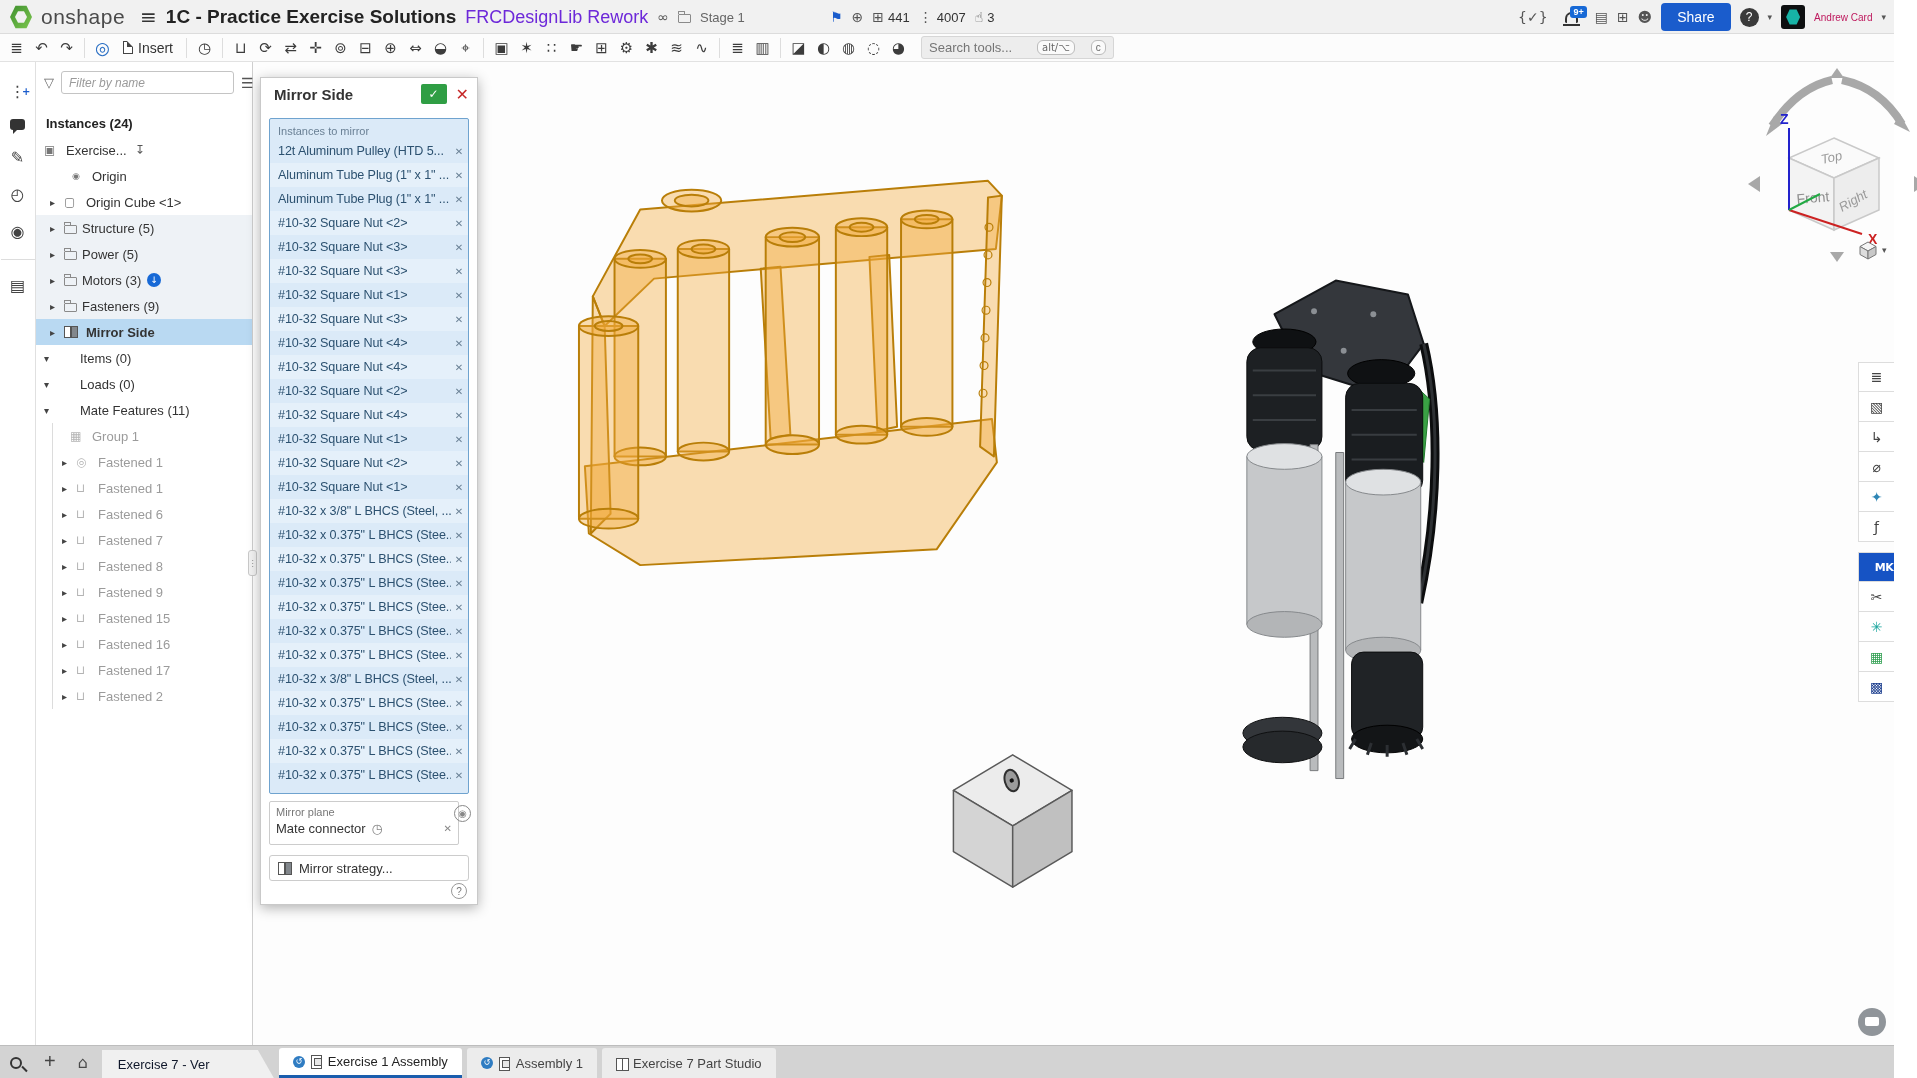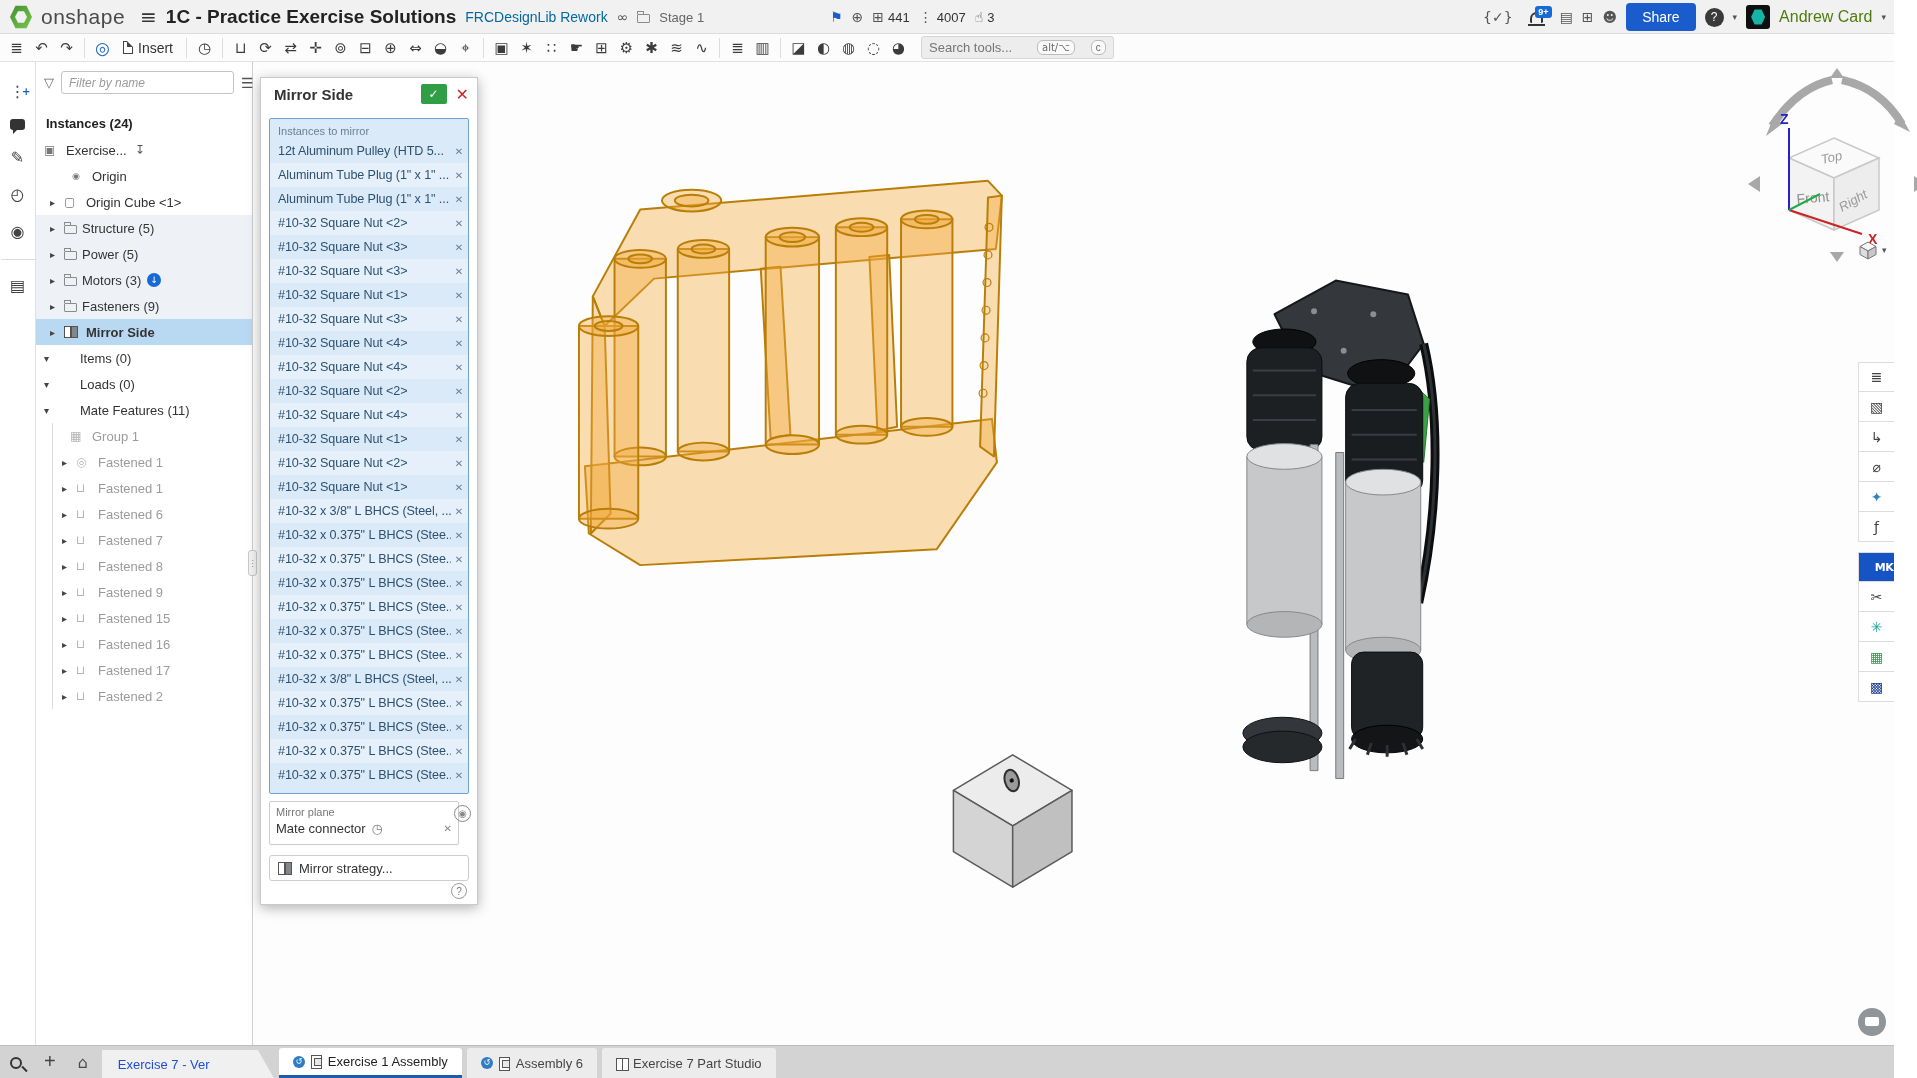--- a/index.html
+++ b/index.html
@@ -15,34 +15,34 @@
   #header { position:absolute; left:0; top:0; width:100%; height:34px; background:#f1f1f1; border-bottom:1px solid #dcdcdc; z-index:10; }
   .hgroup { position:absolute; top:0; height:34px; display:flex; align-items:center; gap:9px; }
   #h-left { left:10px; }
   #h-stats { left:830px; }
   #h-right { right:8px; }
   .logo-hex { width:22px; height:24px; background:linear-gradient(135deg,#3e8f2f,#7ec84f); clip-path:polygon(25% 3%,75% 3%,100% 50%,75% 97%,25% 97%,0 50%); position:relative; }
   .logo-hex::after { content:""; position:absolute; left:5px; top:6px; width:12px; height:12px; background:#f1f1f1; clip-path:polygon(25% 3%,75% 3%,100% 50%,75% 97%,25% 97%,0 50%); }
   .brand { font-size:21px; color:#4a4a4a; letter-spacing:.5px; }
   .hamburger { font-size:20px; color:#333; margin-left:6px; }
   .doc-title { font-size:19px; font-weight:bold; color:#222; white-space:nowrap; }
-  .doc-sub { font-size:14px; color:#0369a1; white-space:nowrap; }
+  .doc-sub { font-size:18px; color:#6d28d9; white-space:nowrap; }
   .hicon { font-size:14px; color:#555; }
   .hsmall { font-size:13px; color:#666; }
   .stat { display:flex; align-items:center; gap:4px; font-size:13px; color:#333; }
   .flag { color:#1a5ccc; }
   .bell { position:relative; width:13px; height:11px; border:2px solid #333; border-bottom:none; border-radius:7px 7px 2px 2px; margin-top:2px; }
   .bell::after { content:""; position:absolute; left:-4px; bottom:-3px; width:17px; height:2px; background:#333; }
   .bbadge { position:absolute; top:-8px; right:-11px; background:var(--badge_blue); color:#fff; font-size:9px; font-weight:bold; padding:1px 3px; border-radius:3px; }
   .share-btn { background:var(--share_blue); color:#fff; font-size:14px; border:none; border-radius:4px; padding:6px 16px; }
   .help-circ { width:19px; height:19px; border-radius:50%; background:#3a3a3a; color:#fff; font-size:12px; display:flex; align-items:center; justify-content:center; }
   .caret { font-size:9px; color:#555; }
   .avatar { width:24px; height:24px; border-radius:3px; background:#0d0f10; position:relative; }
   .avatar::after { content:""; position:absolute; left:5px; top:4px; width:14px; height:16px; background:#17b3a6; clip-path:polygon(25% 3%,75% 3%,100% 50%,75% 97%,25% 97%,0 50%); }
-  .uname { font-size:16px; color:#4d7c0f; }
+  .uname { font-size:10px; color:#be185d; }
   .mini-folder { width:13px; height:9px; border:1.5px solid #8a8a8a; border-radius:1px; position:relative; margin-top:2px; }
   .mini-folder::before { content:""; position:absolute; left:-1px; top:-4px; width:5px; height:2px; border:1.5px solid #8a8a8a; border-bottom:none; border-radius:1px 1px 0 0; }
 
   
   #toolbar { position:absolute; left:0; top:34px; width:100%; height:28px; background:#fcfcfc; border-bottom:1px solid #e2e2e2; display:flex; align-items:center; padding-left:4px; z-index:10; }
   .tbi { width:25px; height:24px; display:flex; align-items:center; justify-content:center; font-size:15px; color:#3c3c3c; flex:none; }
   .tbi.sep { width:1px; height:20px; background:#ddd; margin:0 5px; }
   .tbi.blue { color:#2a6fc4; font-size:17px; }
   #insert-btn { display:flex; align-items:center; gap:5px; font-size:14px; color:#333; padding:3px 8px; flex:none; }
   .docico { width:10px; height:13px; border:1.5px solid #444; background:#fff; position:relative; }
@@ -136,21 +136,21 @@
   .rri.mk { background:#1653c4; color:#fff; font-size:11px; font-weight:bold; letter-spacing:-.5px; }
   #chat-bubble { position:absolute; right:8px; bottom:42px; width:28px; height:28px; border-radius:50%; background:#90959a; z-index:5; }
   #chat-bubble::after { content:""; position:absolute; left:7px; top:9px; width:14px; height:9px; background:#fff; border-radius:2px; }
 
   
   #tabbar { position:absolute; left:0; bottom:0; width:100%; height:33px; background:#d3d3d3; border-top:1px solid #bdbdbd; z-index:10; display:flex; align-items:flex-end; }
   .mag { position:relative; width:12px; height:12px; border:2px solid #333; border-radius:50%; margin:0 0 9px 10px; }
   .mag::after { content:""; position:absolute; left:9px; top:9px; width:7px; height:2px; background:#333; transform:rotate(45deg); }
   #tab-add { font-size:20px; color:#444; margin:0 0 5px 22px; }
   #tab-home { font-size:16px; color:#4a4a4a; margin:0 0 6px 22px; }
-  #breadcrumb-tab { margin-left:14px; height:28px; width:172px; background:#f0f0f0; clip-path:polygon(0 0,calc(100% - 16px) 0,100% 100%,0 100%); display:flex; align-items:center; padding:0 22px 0 16px; font-size:13px; color:#1d4ed8; }
+  #breadcrumb-tab { margin-left:14px; height:28px; width:172px; background:#f0f0f0; clip-path:polygon(0 0,calc(100% - 16px) 0,100% 100%,0 100%); display:flex; align-items:center; padding:0 22px 0 16px; font-size:13px; color:#0f172a; }
   .tab { height:30px; display:flex; align-items:center; gap:6px; padding:0 14px; margin-left:5px; background:#ececec; border-radius:3px 3px 0 0; font-size:13px; color:#444; position:relative; }
   .tab.active { background:#fff; color:#222; border-bottom:3px solid var(--tab_underline); }
   .tabdot { display:none; width:12px; height:12px; border-radius:50%; background:#2f7cc2; color:#fff; font-size:8px; text-align:center; line-height:12px; }
   .tab.dotted .tabdot { display:block; }
   .tabico { width:11px; height:13px; position:relative; }
   .tabico.asmdoc::before { content:""; position:absolute; left:0; top:0; width:9px; height:12px; border:1.5px solid #555; background:#fff; }
   .tabico.asmdoc::after { content:""; position:absolute; left:3px; top:3px; width:6px; height:6px; border:1.5px solid #555; background:#e8e8e8; }
   .tabico.psdoc::before { content:""; position:absolute; left:0; top:1px; width:5px; height:11px; border:1.5px solid #555; background:#fff; }
   .tabico.psdoc::after { content:""; position:absolute; left:6px; top:1px; width:5px; height:11px; border:1.5px solid #555; background:#fff; }
 </style>
@@ -796,21 +796,21 @@
 
         <div class="tab active dotted">
           <span class="tabdot glyph">↺</span>
           <span class="tabico asmdoc"></span>
           <span>Exercise 1 Assembly</span>
         </div>
 
         <div class="tab dotted">
           <span class="tabdot glyph">↺</span>
           <span class="tabico asmdoc"></span>
-          <span>Assembly 6</span>
+          <span>Assembly 1</span>
         </div>
 
         <div class="tab">
 
           <span class="tabico psdoc"></span>
           <span>Exercise 7 Part Studio</span>
         </div>
       </span>
   </div>
 

